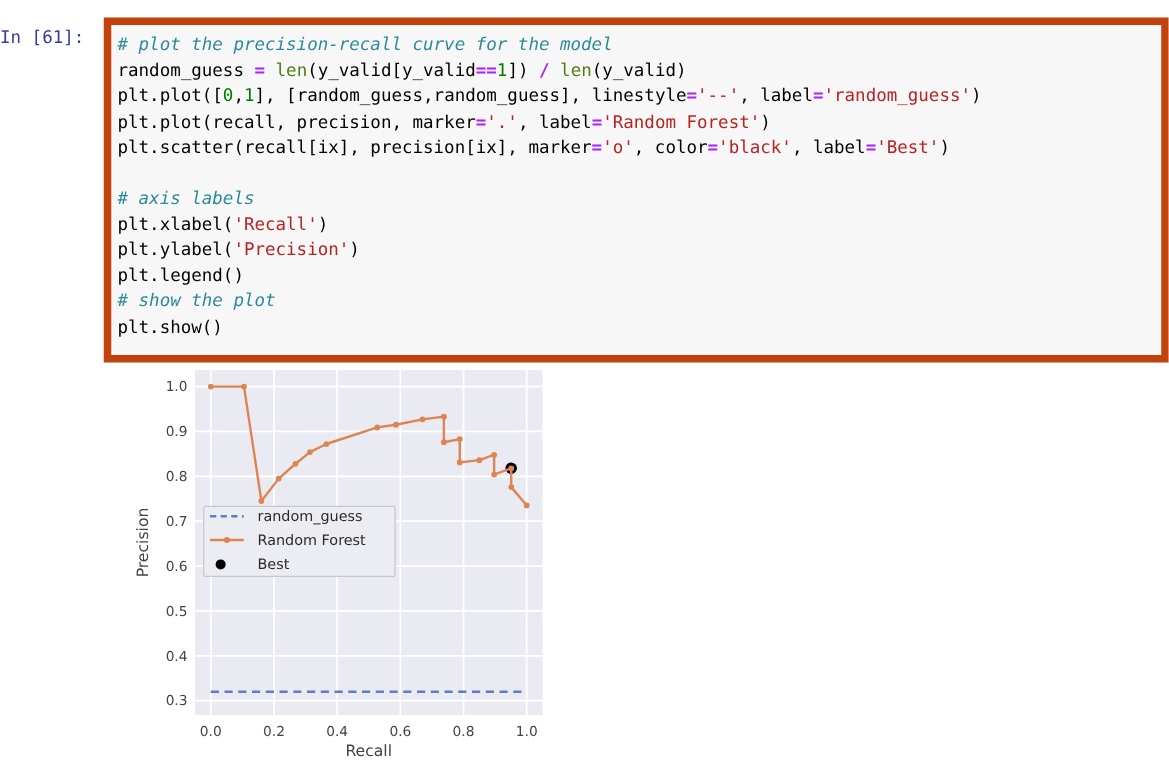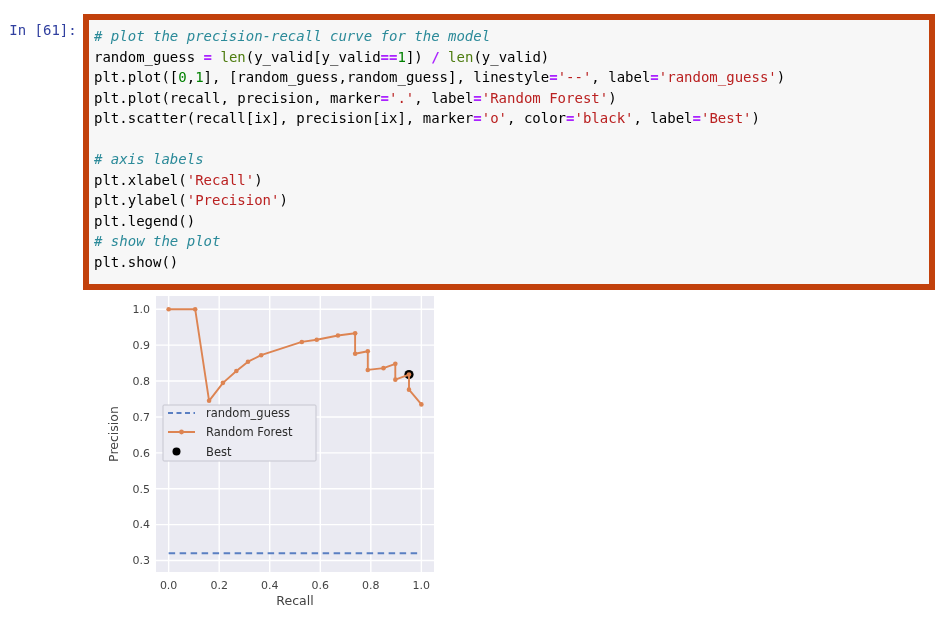--- a/index.html
+++ b/index.html
@@ -1,21 +1,21 @@
 <!DOCTYPE html>
 <html><head>
 <meta charset="utf-8">
 <style>
   html,body{margin:0;padding:0;}
   body{
     width:935px;height:627px;background:#ffffff;overflow:hidden;position:relative;
     font-family:"DejaVu Sans", sans-serif;
   }
   .input-prompt{
-    position:absolute;left:0;top:20px;width:86px;text-align:center;
+    position:absolute;left:0;top:20px;width:86px;text-align:left;
     font-family:"DejaVu Sans Mono", monospace;font-size:14px;line-height:20.5px;
     color:#303f9f;white-space:pre;
   }
   .code-cell{
     position:absolute;left:83px;top:14px;width:840px;height:264px;
     background:#f7f7f7;border:6px solid #c2410c;
   }
   .code-area{
     padding:6px 4px 6px 5px;
     font-family:"DejaVu Sans Mono", monospace;font-size:14px;line-height:20.5px;

